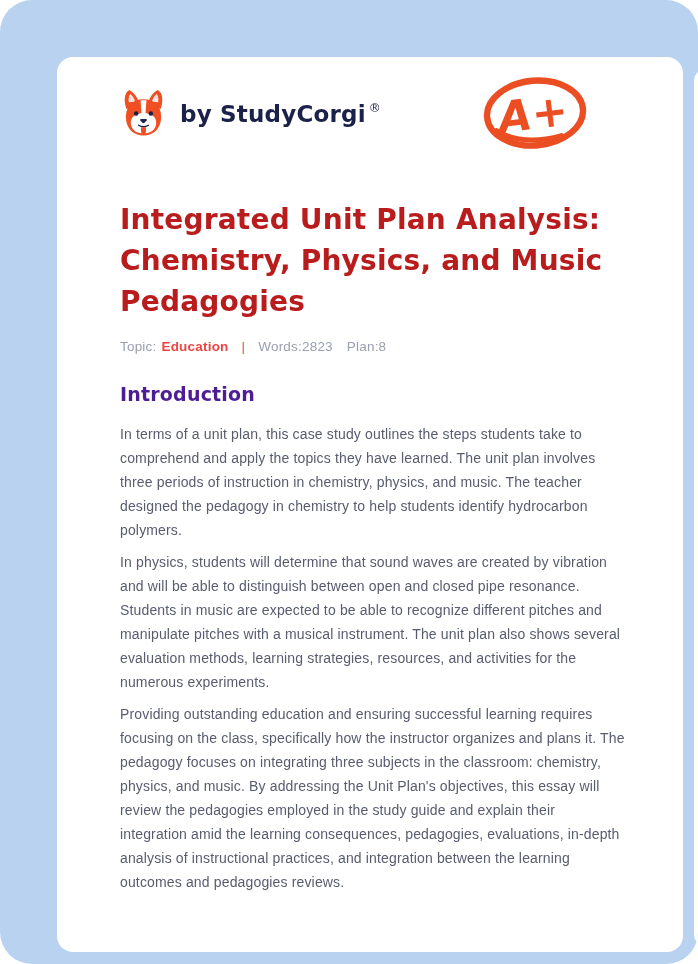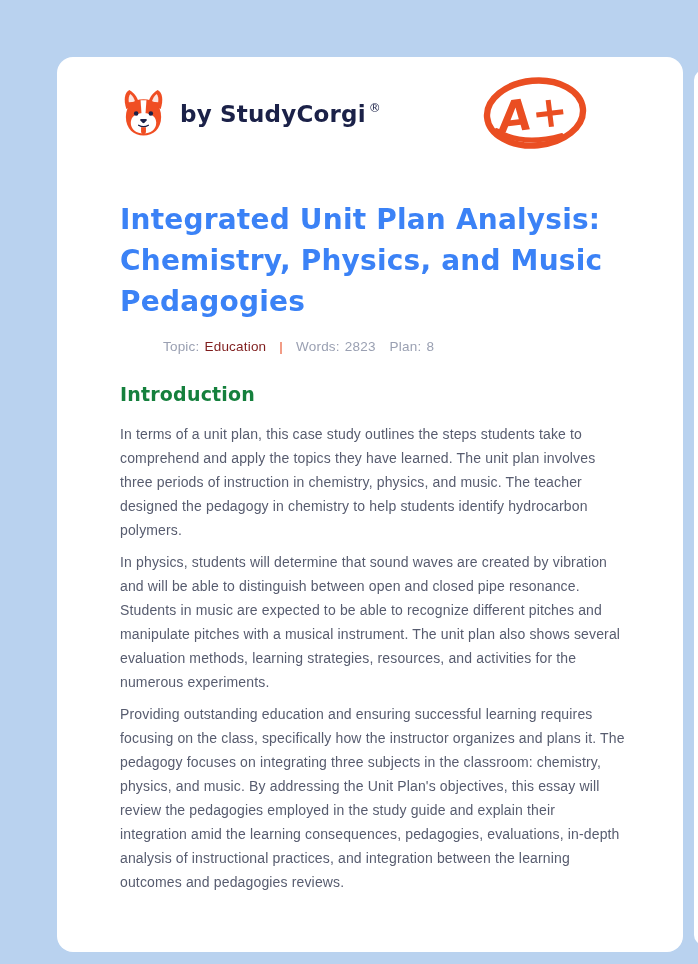--- a/index.html
+++ b/index.html
@@ -5,20 +5,21 @@
   * { box-sizing: border-box; }
   html, body { margin: 0; padding: 0; }
   body { font-family: "Liberation Sans", sans-serif; }
 
   .stage {
     position: relative;
     width: 698px;
     height: 964px;
     background: #b9d2ef;
     overflow: hidden;
+    border-radius: 32px;
   }
 
   .card {
     position: absolute;
     left: 57px;
     top: 57px;
     width: 626px;
     height: 895px;
     background: #ffffff;
     border-radius: 16px;
@@ -63,53 +64,53 @@
     color: #1b2148;
     vertical-align: 10px;
     margin-left: 3px;
   }
 
   .page-title {
     margin: 42px 0 0 0;
     font-size: 28px;
     line-height: 41px;
     font-weight: 800;
-    color: #3b82f6;
+    color: #b91c1c;
     max-width: 520px;
     letter-spacing: 0.2px;
     font-family: "DejaVu Sans", "Liberation Sans", sans-serif;
   }
 
   .meta {
     margin-top: 17px;
     font-size: 13.5px;
     font-weight: 500;
     color: #9aa0b2;
     display: flex;
     align-items: center;
     letter-spacing: 0.2px;
   }
-  .meta-label { margin-right: 5px; margin-left: 43px; }
+  .meta-label { margin-right: 5px; }
   .meta-topic {
-    color: #7f1d1d;
-    font-weight: 400;
+    color: #ef4444;
+    font-weight: 700;
     text-decoration: none;
     cursor: pointer;
   }
   .meta-sep {
     color: #e8502a;
     margin: 0 13px;
   }
-  .meta-group { margin-right: 14px; display: inline-flex; gap: 5px; }
+  .meta-group { margin-right: 14px; display: inline-flex; }
 
   .section-heading {
     margin: 29px 0 0 0;
     font-size: 19px;
     font-weight: 800;
-    color: #15803d;
+    color: #4c1d95;
     letter-spacing: 0.2px;
     font-family: "DejaVu Sans", "Liberation Sans", sans-serif;
   }
 
   .body-paragraph {
     margin: 8px 0 0 0;
     font-size: 14px;
     line-height: 24px;
     color: #575c6f;
     max-width: 512px;

